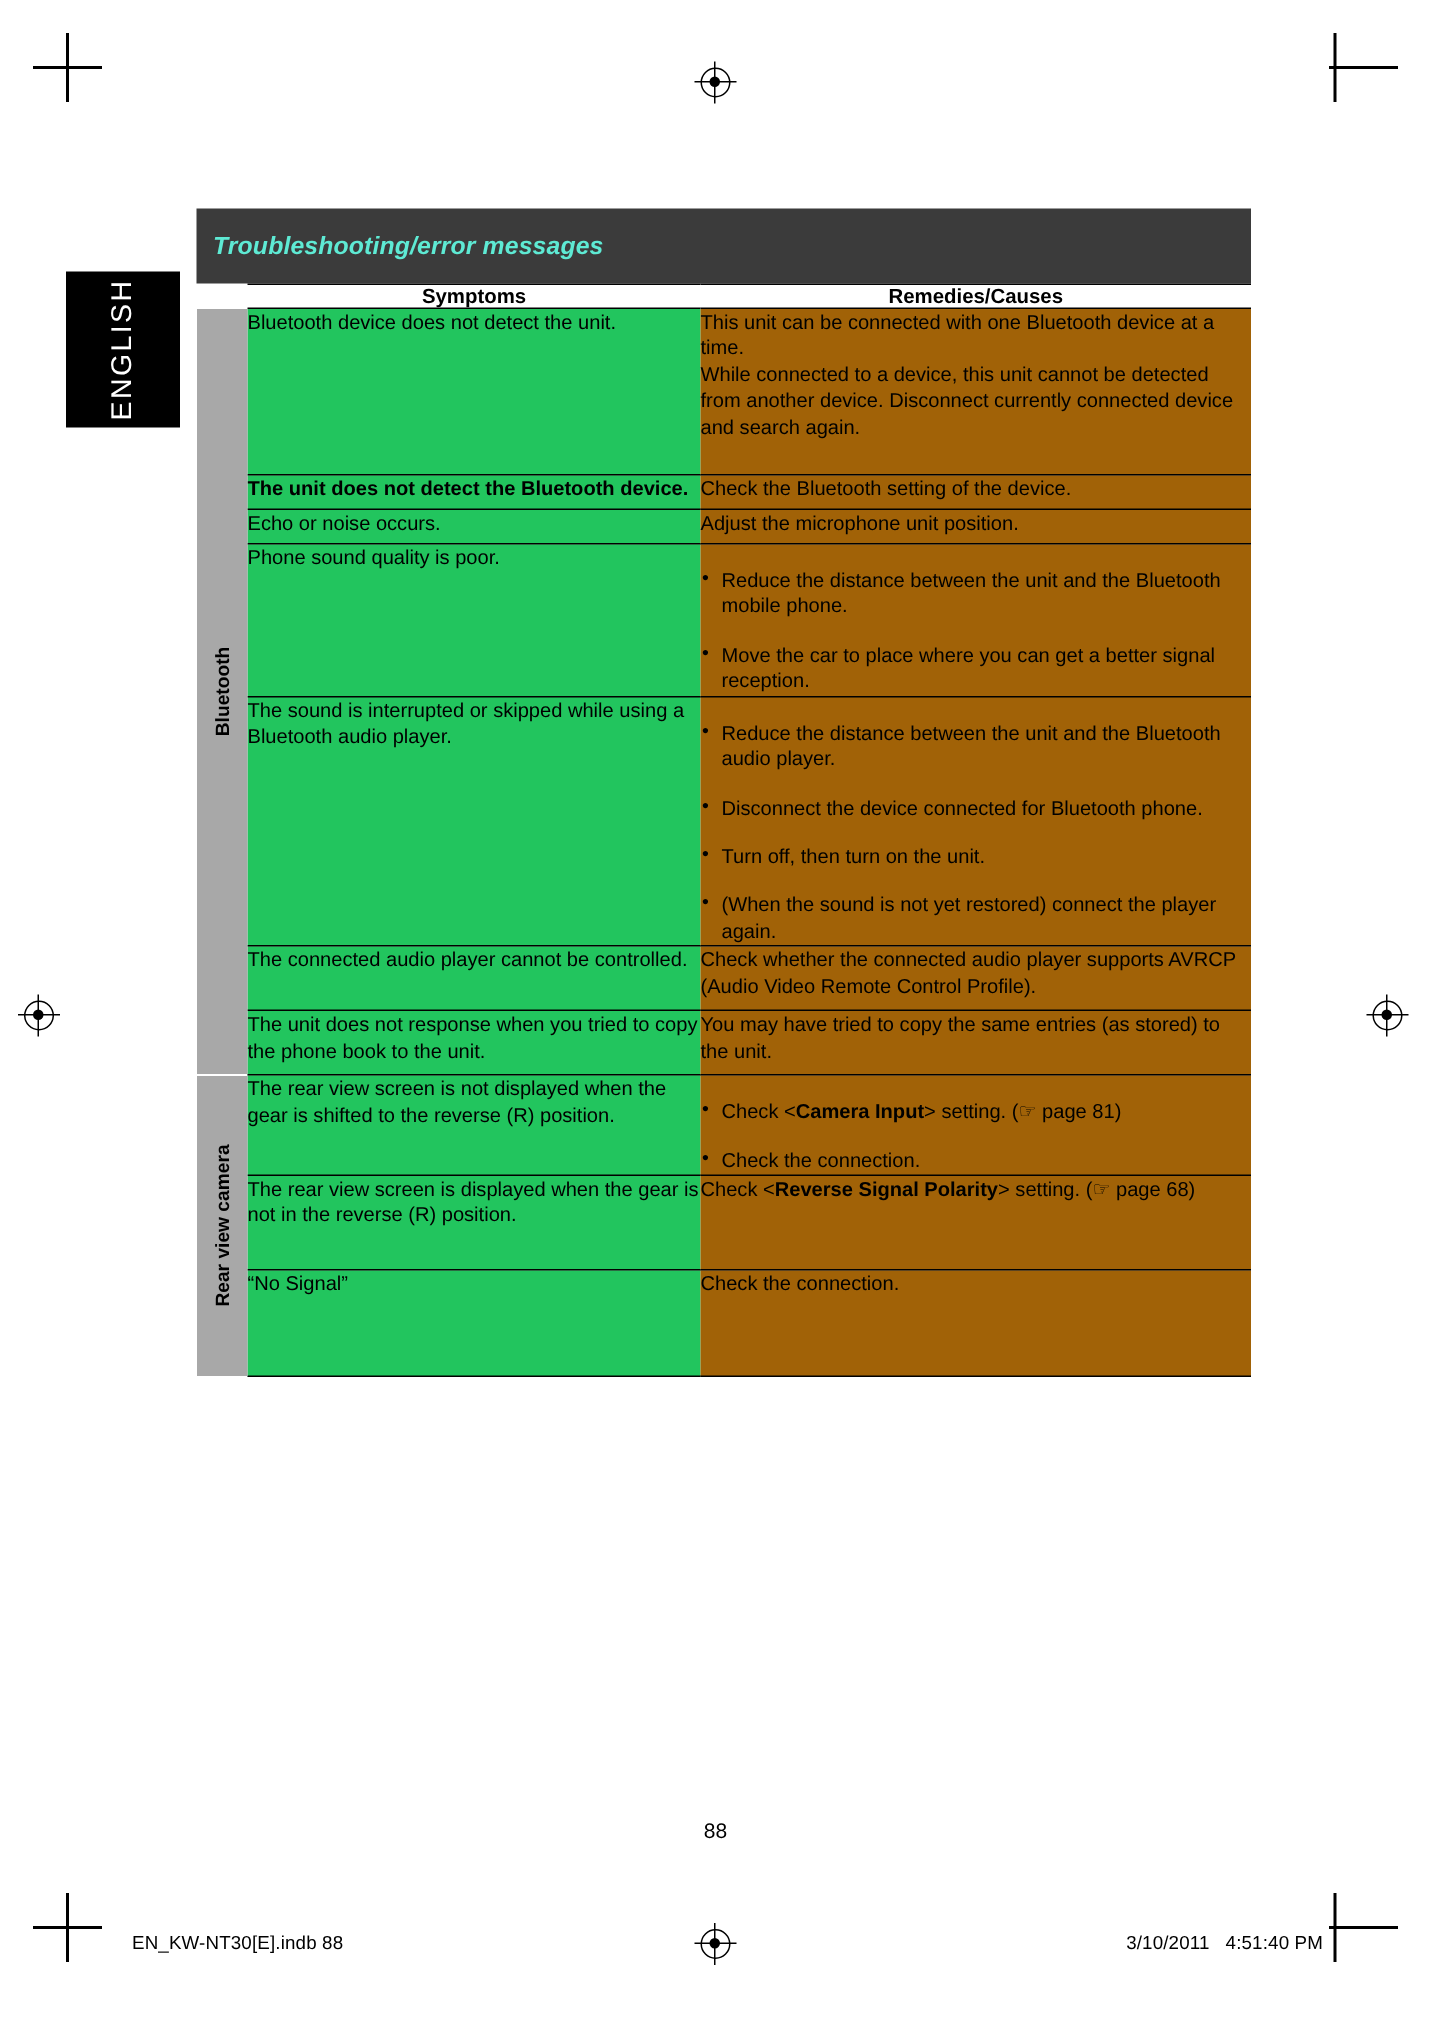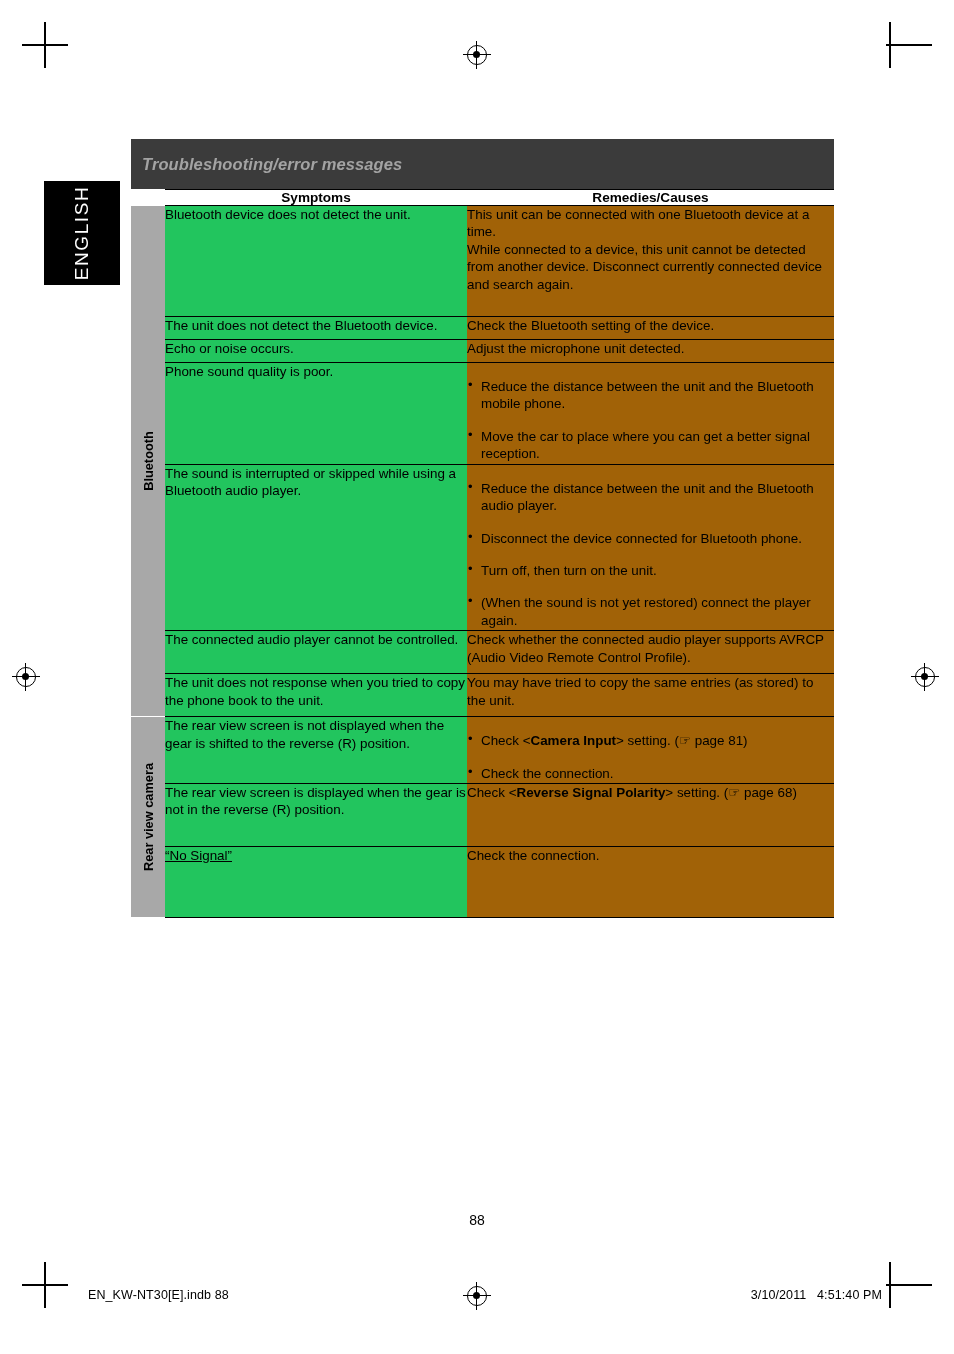--- a/index.html
+++ b/index.html
@@ -77,21 +77,21 @@
   
   #sheet {
     position: absolute;
     left: 131px;
     top: 139px;
     width: 703px;
   }
 
   #section-header {
     background: #3b3b3b;
-    color: #a3a3a3;
+    color: #5eead4;
     height: 50px;
     display: flex;
     align-items: center;
     padding-left: 11px;
     box-sizing: border-box;
   }
   #section-header span {
     font-style: italic;
     font-weight: bold;
     font-size: 16.5px;
@@ -268,30 +268,30 @@
         <span class="vtext">Bluetooth</span>
       </td>
       <td class="sym" style="height:110px;">Bluetooth device does not detect the unit.</td>
       <td class="rem">
         <div>This unit can be connected with one Bluetooth device at a time.</div>
         <div>While connected to a device, this unit cannot be detected from another device. Disconnect currently connected device and search again.</div>
       </td>
     </tr>
 
     <tr>
-      <td class="sym" style="height:22px;">The unit does not detect the Bluetooth device.</td>
+      <td class="sym" style="height:22px;font-weight:bold;">The unit does not detect the Bluetooth device.</td>
       <td class="rem">
         <div>Check the Bluetooth setting of the device.</div>
       </td>
     </tr>
 
     <tr>
       <td class="sym" style="height:22px;margin-top:10px;">Echo or noise occurs.</td>
       <td class="rem">
-        <div>Adjust the microphone unit detected.</div>
+        <div>Adjust the microphone unit position.</div>
       </td>
     </tr>
 
     <tr>
       <td class="sym" style="height:80px;">Phone sound quality is poor.</td>
       <td class="rem">
         <ul class="bul">
           <li>Reduce the distance between the unit and the Bluetooth mobile phone.</li>
           <li>Move the car to place where you can get a better signal reception.</li>
         </ul>
@@ -338,21 +338,21 @@
     </tr>
 
     <tr>
       <td class="sym" style="height:62px;">The rear view screen is displayed when the gear is not in the reverse (R) position.</td>
       <td class="rem">
         <div><span>Check &lt;</span><span class="b">Reverse Signal Polarity</span><span>&gt; setting. (☞ page 68)</span></div>
       </td>
     </tr>
 
     <tr>
-      <td class="sym last" style="height:70px;text-decoration:underline;">“No Signal”</td>
+      <td class="sym last" style="height:70px;">“No Signal”</td>
       <td class="rem last">
         <div>Check the connection.</div>
       </td>
     </tr>
   </tbody>
     </table>
 </div>
 
 <div id="page-number">88</div>
 

